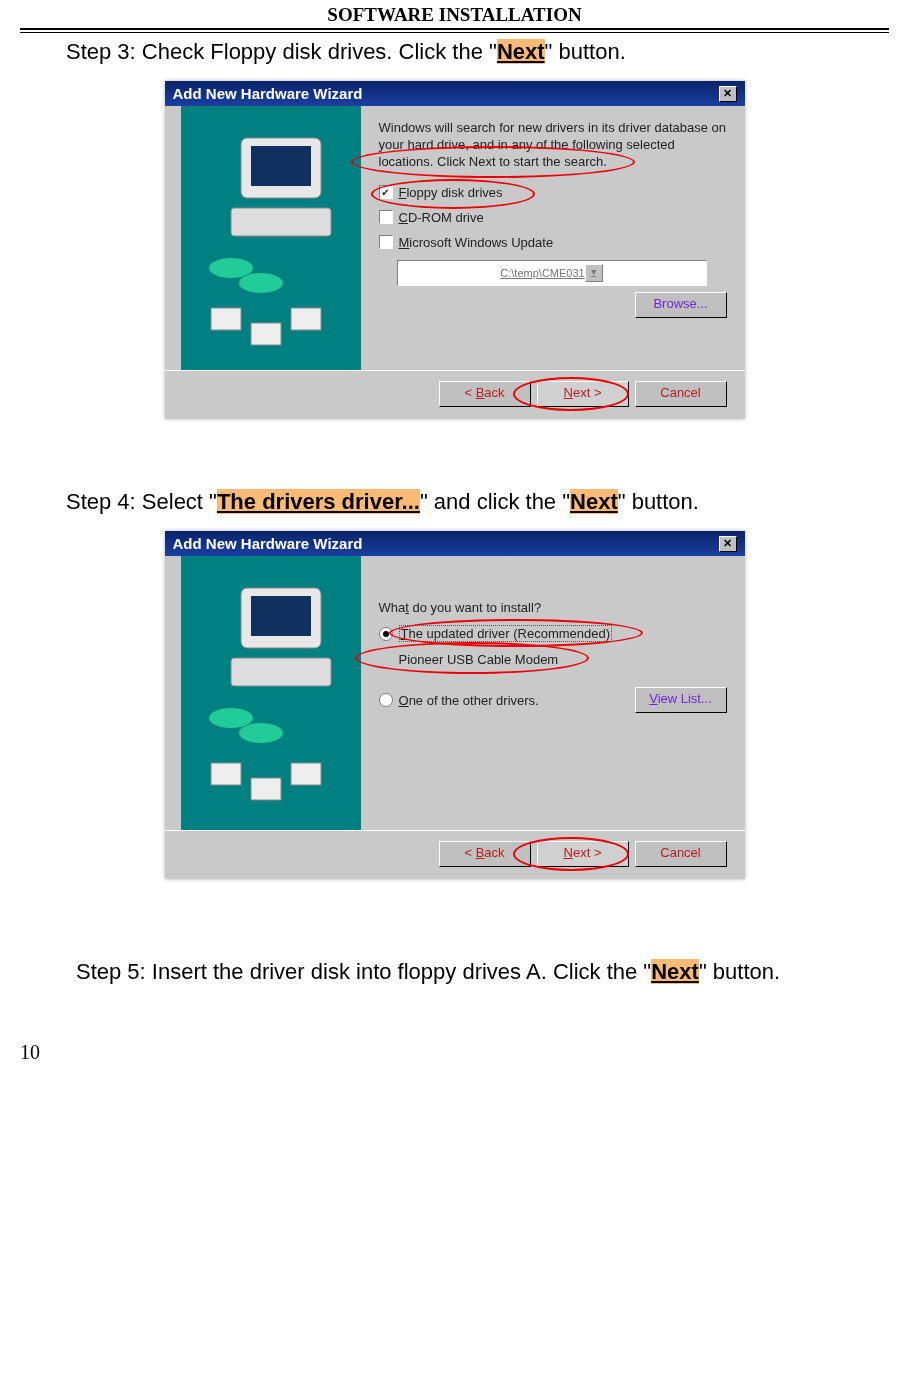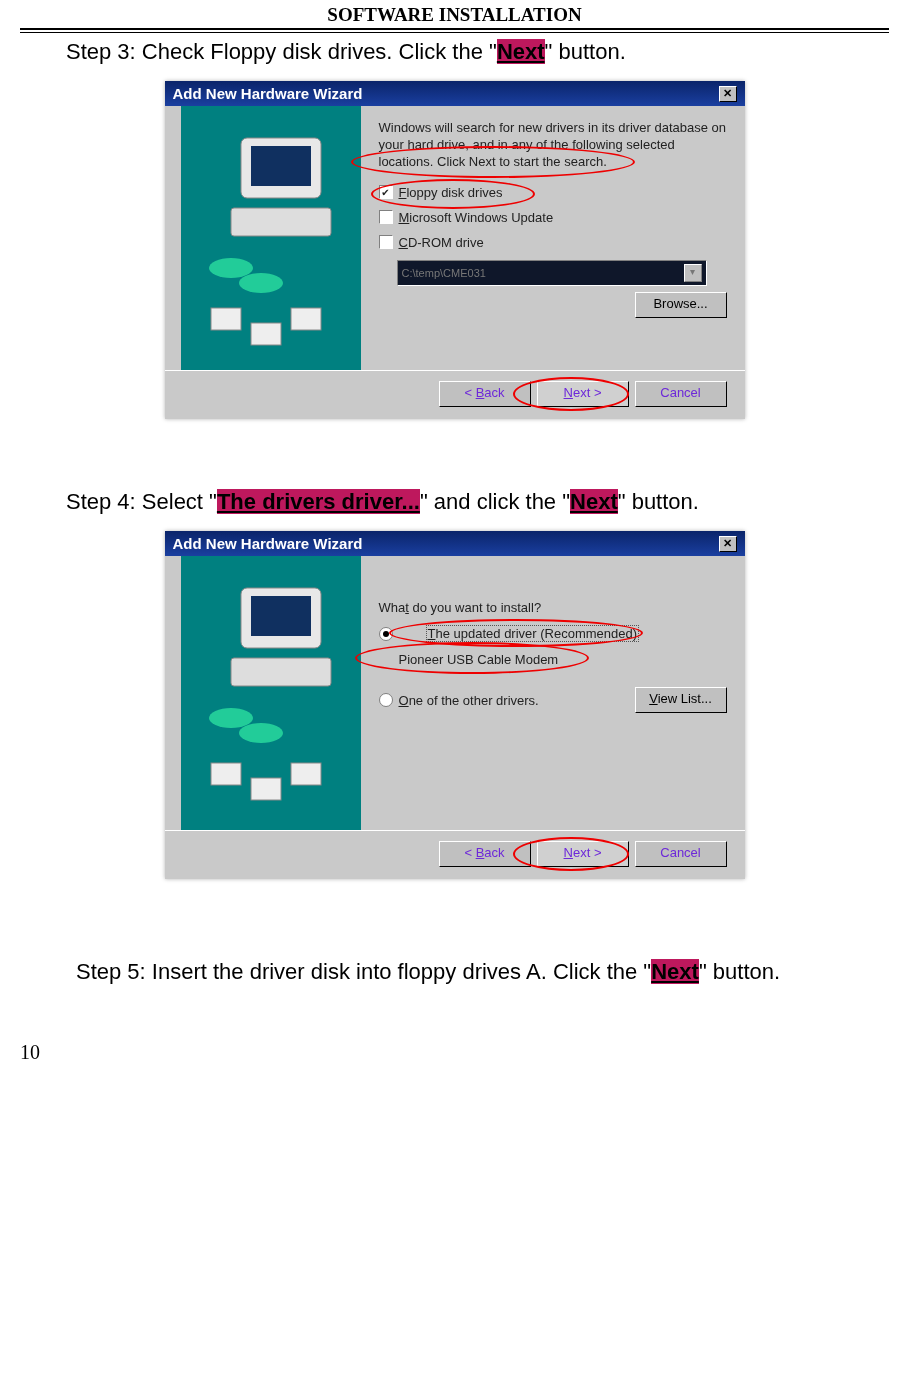--- a/index.html
+++ b/index.html
@@ -23,21 +23,21 @@
     border-top: 2px solid #000;
     height: 2px;
     border-bottom: 1px solid #000;
     margin-bottom: 6px;
   }
   .instruction {
     font-size: 22px;
     margin: 6px 0 16px 46px;
   }
   .instruction .hl {
-    background: #be185d;
+    background: #fdba74;
     font-weight: bold;
     text-decoration: underline;
   }
   .spacer { height: 50px; }
 
   
   .dialog-wrap {
     margin: 0 auto 14px auto;
     width: 580px;
     box-shadow: 0 0 4px rgba(0,0,0,.3);
@@ -90,46 +90,46 @@
     font-size:10px;
   }
   .radio {
     width:12px; height:12px; border-radius:50%;
     background:#fff; border:1px solid #808080;
     display:inline-flex; align-items:center; justify-content:center;
   }
   .radio .dot { width:6px; height:6px; border-radius:50%; background:#000; }
   .und { text-decoration: underline; }
   .disabled-input {
-    width: 300px; height: 20px; background:#0f172a;
+    width: 300px; height: 20px; background:#ffffff;
     border:1px solid #808080; border-right-color:#fff; border-bottom-color:#fff;
     color:#777; font-size:11px; padding:2px 4px; margin-left:18px;
-    display:flex; justify-content:space-between; align-items:center;
+    display:flex; justify-content:center; align-items:center;text-decoration:underline;
   }
   .disabled-input .ddl {
     width:16px;height:16px;background:#c0c0c0;border:1px solid #808080;
     border-left-color:#fff;border-top-color:#fff;
     font-size:10px;text-align:center;line-height:14px;
   }
   .btnrow {
     background:#c9c9c9;
     border-top:1px solid #fff;
     padding: 10px 18px 12px 18px;
     display:flex; justify-content:flex-end; gap:6px;
   }
   .btn {
     width:90px; height:24px;
     background:#c0c0c0;
     border:1px solid #000;
     border-top-color:#fff; border-left-color:#fff;
     font-size:13px; text-align:center; line-height:22px;
-    color:#6d28d9;
+    color:#b91c1c;
   }
   .btn.next { background:#d0d0d0; }
-  .btn.dis { color:#000000; }
+  .btn.dis { color:#6d28d9; }
 
   .red-ellipse {
     position:absolute; border:2px solid #e00; border-radius:50%;
     pointer-events:none;
   }
   .indent-driver { margin-left: 20px; font-size:13px; }
 
   .page-num {
     font-family: "Times New Roman", serif;
     font-size: 20px;
@@ -171,25 +171,25 @@
 
         <div class="red-ellipse" style="left:-10px; top:40px; width:280px; height:28px;"></div>
 
         <div class="checkrow" style="position:relative;">
           <span class="box12">✔</span>
           <span><span class="und">F</span>loppy disk drives</span>
           <div class="red-ellipse" style="left:-8px; top:-6px; width:160px; height:26px;"></div>
         </div>
         <div class="checkrow">
           <span class="box12"></span>
-          <span><span class="und">M</span>icrosoft Windows Update</span>
+          <span><span class="und">C</span>D-ROM drive</span>
         </div>
         <div class="checkrow">
           <span class="box12"></span>
-          <span><span class="und">C</span>D-ROM drive</span>
+          <span><span class="und">M</span>icrosoft Windows Update</span>
         </div>
         <div class="disabled-input">
           <span>C:\temp\CME031</span>
           <span class="ddl">▾</span>
         </div>
         <div style="display:flex;justify-content:flex-end;margin-top:6px;">
           <div class="btn dis">Browse...</div>
         </div>
       </div>
     </div>
@@ -229,21 +229,21 @@
       <div class="right" style="position:relative; min-height:240px;">
 
         <div style="margin-top:30px;">Wha<span class="und">t</span> do you want to install?</div>
 
         <div class="red-ellipse" style="left:-6px; top:86px; width:230px; height:28px;"></div>
 
         <div class="radiorow" style="position:relative;">
           <span class="radio">
               <span class="dot"></span>
             </span>
-          <span style="border:1px dotted #555; padding:0 1px;margin-left:27px;"><span class="und">T</span>he updated driver (Recommended)</span>
+          <span style="border:1px dotted #555; padding:0 1px;"><span class="und">T</span>he updated driver (Recommended)</span>
           <div class="red-ellipse" style="left:10px; top:-6px; width:250px; height:24px;"></div>
         </div>
         <div class="indent-driver">Pioneer USB Cable Modem</div>
 
         <div class="radiorow" style="margin-top:20px;">
           <span class="radio"></span>
           <span><span class="und">O</span>ne of the other drivers.</span>
           <div style="flex:1"></div>
           <div class="btn dis" style="width:90px;"><span class="und">V</span>iew List...</div>
         </div>

